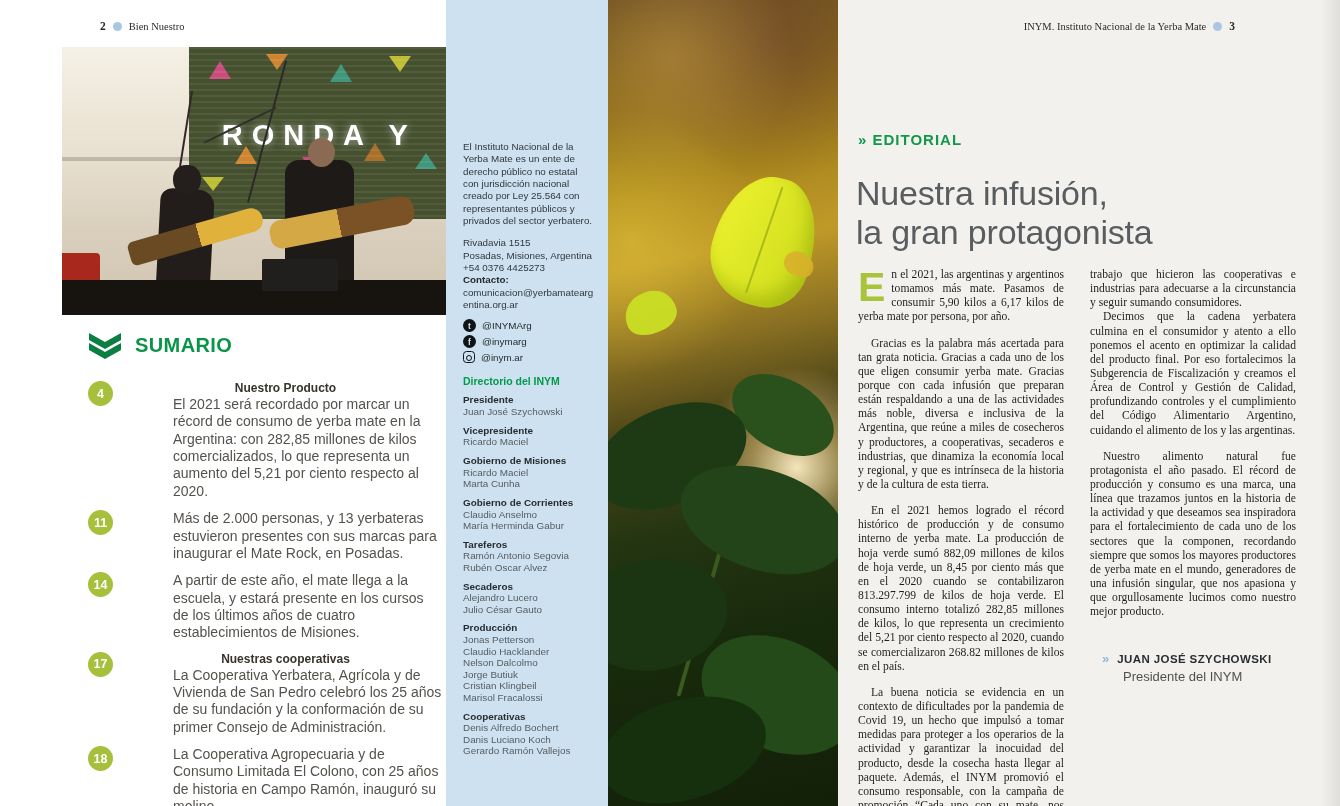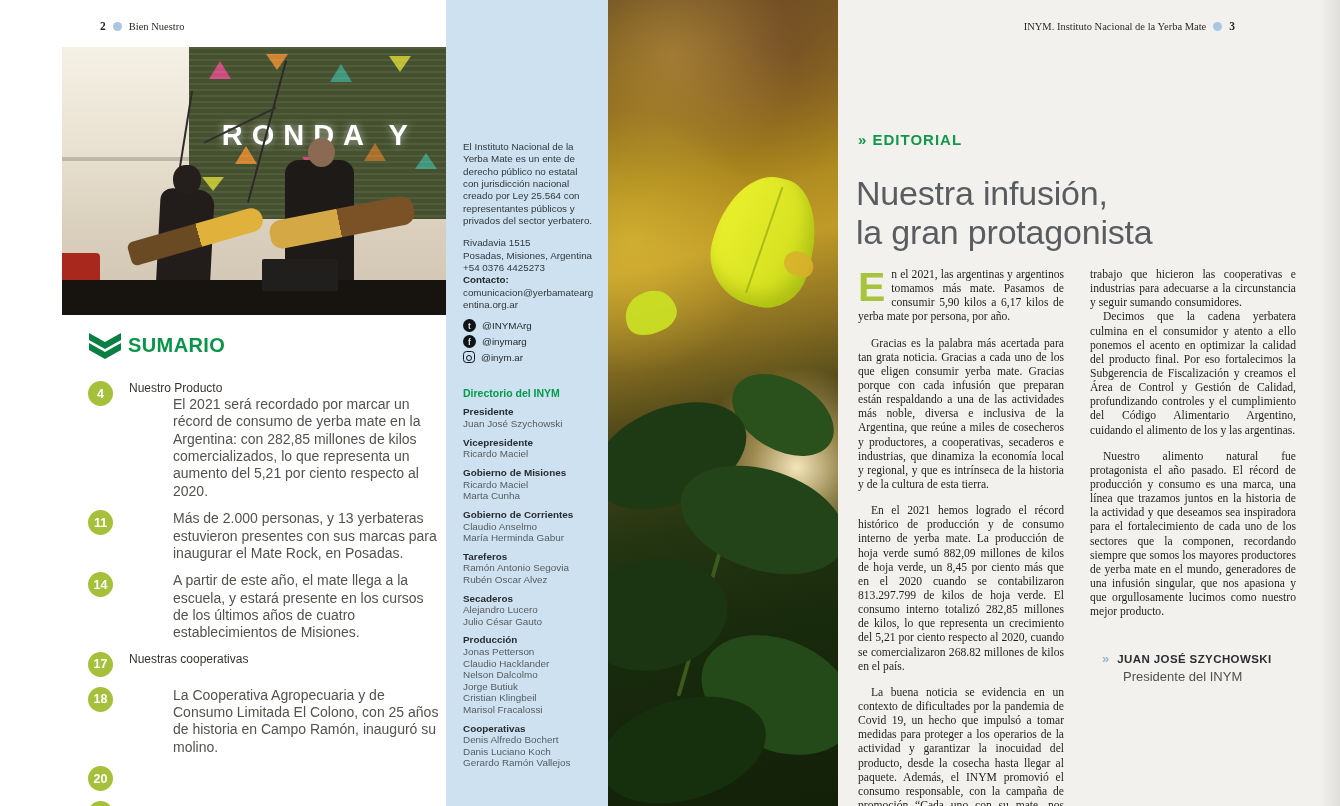--- a/index.html
+++ b/index.html
@@ -50,49 +50,49 @@
   .figure-body1 { position:absolute; left:25%; top:53%; width:14%; height:42%; background:#221d1a; border-radius:12px 16px 4px 6px; transform:rotate(3deg); }
   .figure-head2 { position:absolute; left:64%; top:34%; width:27px; height:29px; background:#8a6a52; border-radius:50%; }
   .figure-body2 { position:absolute; left:58%; top:42%; width:18%; height:50%; background:#1d1a17; border-radius:14px 14px 0 0; }
   .bass1 { position:absolute; left:17%; top:66%; width:36%; height:9%; border-radius:6px 12px 12px 6px;
     background:linear-gradient(90deg,#6a4a22 0 52%, #e0b23c 52%); transform:rotate(-16deg); }
   .bass2 { position:absolute; left:54%; top:60%; width:38%; height:11%; border-radius:12px;
     background:linear-gradient(90deg,#d4a845 0 48%, #7a5226 48%); transform:rotate(-11deg); }
 
   
   .sumario { position:absolute; left:88px; top:332px; width:354px; }
-  .sumario-head { display:flex; align-items:center; gap:6px; }
+  .sumario-head { display:flex; align-items:center; gap:13px; }
   .sumario-title { font-size:20px; font-weight:800; color:#0a9448; letter-spacing:.4px; font-family:"Liberation Sans",sans-serif; }
   .sum-list { list-style:none; margin-top:22px; }
   .sum-item { display:flex; gap:16px; margin-bottom:10px; align-items:flex-start; }
   .badge { flex:0 0 25px; width:25px; height:25px; border-radius:50%; background:#a6c03c;
     color:#ffffff; font-weight:800; font-size:12.5px; display:flex; align-items:center; justify-content:center; }
   .sum-text { flex:1; }
-  .sum-head { font-size:12px; font-weight:normal; color:#37342f; margin-bottom:1px; }
+  .sum-head { font-size:12px; font-weight:bold; color:#37342f; margin-bottom:1px;text-align:center; }
   .sum-body { font-size:14px; line-height:1.24; color:#55524d;margin-left:44px; }
 
   
   .info-col { position:absolute; left:446px; top:0; width:162px; height:806px; background:#cde1f0;
     padding:125px 14px 0 17px; overflow:hidden; }
   .logo-word { font-size:26px; font-weight:800; letter-spacing:.5px; line-height:1; }
   .logo-in { color:#8dc63f; } .logo-ym { color:#00793c; }
   .logo-rule { width:96px; height:2.5px; background:#00793c; margin-top:2px; }
   .logo-cap { margin-top:3px; font-size:6.8px; font-weight:bold; letter-spacing:.7px; color:#00793c; line-height:1.3; }
   .about { margin-top:16px; font-size:9.8px; line-height:1.26; color:#31383c; }
   .address { margin-top:10px; font-size:9.8px; line-height:1.26; color:#31383c; }
   .address b { color:#232a2e; }
   .contact-value { overflow-wrap:anywhere; }
   .social { list-style:none; margin-top:8px; }
   .social li { display:flex; align-items:center; gap:6px; margin-bottom:3px; font-size:9.8px; color:#232a2e; }
   .soc-circ { width:13px; height:13px; border-radius:50%; background:#101417; color:#cde1f0;
     font-size:8.5px; font-weight:bold; display:inline-flex; align-items:center; justify-content:center; }
   .soc-ig { width:12px; height:12px; border:1.6px solid #101417; border-radius:3.5px; position:relative; background:transparent; }
   .soc-ig::after { content:""; position:absolute; left:50%; top:50%; width:4px; height:4px; margin:-2.6px 0 0 -2.6px;
     border:1.2px solid #101417; border-radius:50%; }
-  .dir-title { margin-top:24px; font-size:10.5px; font-weight:bold; color:#009a4a; }
+  .dir-title { margin-top:12px; font-size:10.5px; font-weight:bold; color:#009a4a; }
   .dir-group { margin-top:7px; }
   .dir-role { font-size:9.9px; font-weight:bold; color:#272c30; line-height:1.18; }
   .dir-name { font-size:9.9px; color:#565c61; line-height:1.17; }
 
   
   .leaf-photo { position:absolute; left:608px; top:0; width:230px; height:806px; overflow:hidden;
     background:
       radial-gradient(circle at 82% 58%, rgba(255,238,196,.95) 0%, rgba(255,212,136,.5) 9%, rgba(255,212,136,0) 20%),
       radial-gradient(circle at 28% 7%, rgba(190,150,70,.55) 0%, rgba(190,150,70,0) 16%),
       radial-gradient(circle at 72% 5%, rgba(110,70,45,.65) 0%, rgba(110,70,45,0) 18%),
@@ -208,20 +208,21 @@
         <li class="sum-item">
           <span class="badge">14</span>
           <div class="sum-text">
             <div class="sum-body">A partir de este año, el mate llega a la escuela, y estará presente en los cursos de los últimos años de cuatro establecimientos de Misiones.</div>
           </div>
         </li>
         <li class="sum-item">
           <span class="badge">17</span>
           <div class="sum-text">
             <div class="sum-head">Nuestras cooperativas</div>
+            <div class="sum-body">La Cooperativa Yerbatera, Agrícola y de Vivienda de San Pedro celebró los 25 años de su fundación y la conformación de su primer Consejo de Administración.</div>
           </div>
         </li>
         <li class="sum-item">
           <span class="badge">18</span>
           <div class="sum-text">
             <div class="sum-body">La Cooperativa Agropecuaria y de Consumo Limitada El Colono, con 25 años de historia en Campo Ramón, inauguró su molino.</div>
           </div>
         </li>
         <li class="sum-item">
           <span class="badge">20</span>

